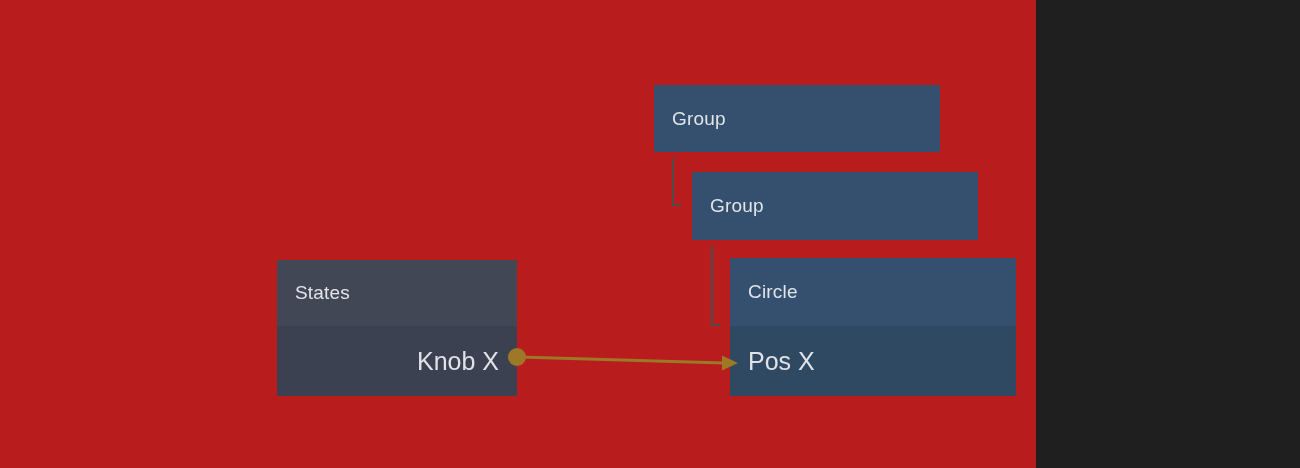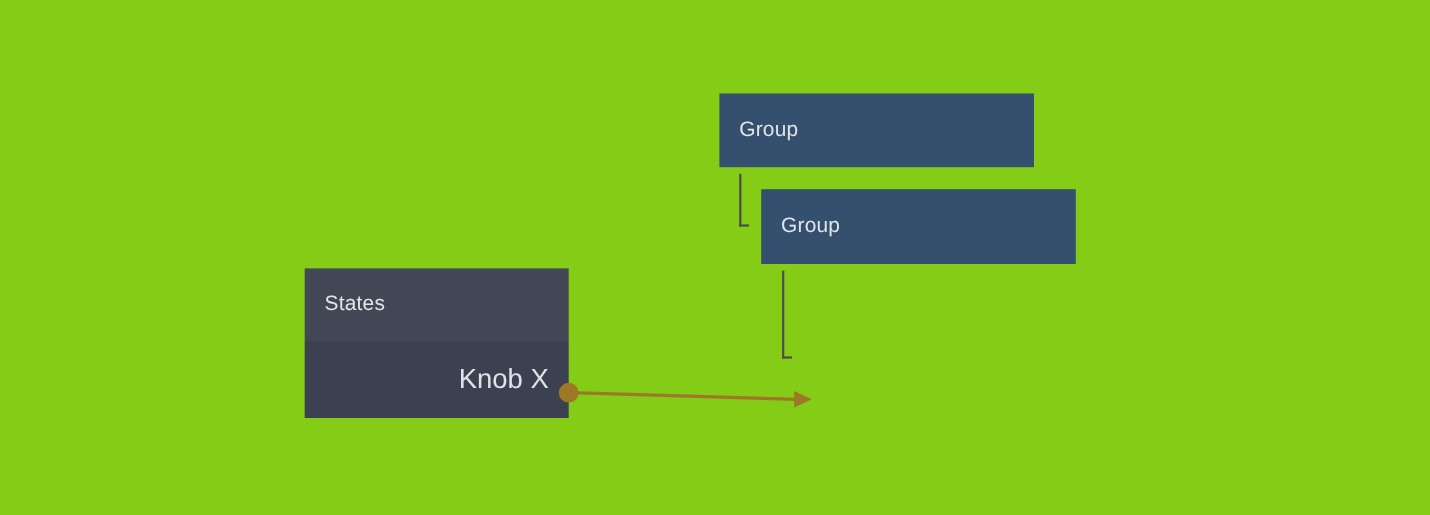--- a/index.html
+++ b/index.html
@@ -6,23 +6,23 @@
     margin: 0;
     padding: 0;
     width: 1300px;
     height: 468px;
     background: #1f1f1f;
     overflow: hidden;
     font-family: "Liberation Sans", "DejaVu Sans", sans-serif;
   }
   .canvas {
     position: relative;
-    width: 1300px;
+    width: 1036px;
     height: 468px;
-    background: #84cc16;
+    background: #b91c1c;
   }
   .edge-layer {
     position: absolute;
     left: 0; top: 0;
     width: 1300px;
     height: 468px;
     pointer-events: none;
     z-index: 3;
   }
   .node {
@@ -52,21 +52,21 @@
   .node-group-1 { left: 654px; top: 85px;  width: 286px; height: 67px; background: #35506e; }
   .node-group-1 .node-header { height: 67px; }
   
   .node-group-2 { left: 692px; top: 172px; width: 286px; height: 68px; background: #35506e; }
   .node-group-2 .node-header { height: 68px; }
   
   .node-circle  { left: 730px; top: 258px; width: 286px; }
   .node-circle .node-header { height: 68px; background: #35506e; }
   .node-circle .node-row    { height: 70px; background: #2f4963; }
   
-  .node-states  { left: 232px; top: 244px; width: 285px; padding-left: 45px; }
+  .node-states  { left: 232px; top: 260px; width: 285px; padding-left: 45px; }
   .node-states .node-header { height: 66px; background: #424756; }
   .node-states .node-row    { height: 70px; background: #3b4150; justify-content: flex-end; }
   
   .tree-line {
     position: absolute;
     box-sizing: border-box;
     border-left: 2px solid #4c4c4c;
     border-bottom: 2px solid #4c4c4c;
     z-index: 1;
   }
@@ -92,20 +92,28 @@
       <span>Group</span>
     </div>
   </div>
 
   <div class="node node-group-2">
     <div class="node-header">
       <span>Group</span>
     </div>
   </div>
 
+  <div class="node node-circle">
+    <div class="node-header">
+      <span>Circle</span>
+    </div>
+    <div class="node-row">
+      <span>Pos X</span>
+    </div>
+  </div>
 
   <div class="node node-states">
     <div class="node-header">
       <span>States</span>
     </div>
     <div class="node-row">
       <span>Knob X</span>
     </div>
   </div>
 

